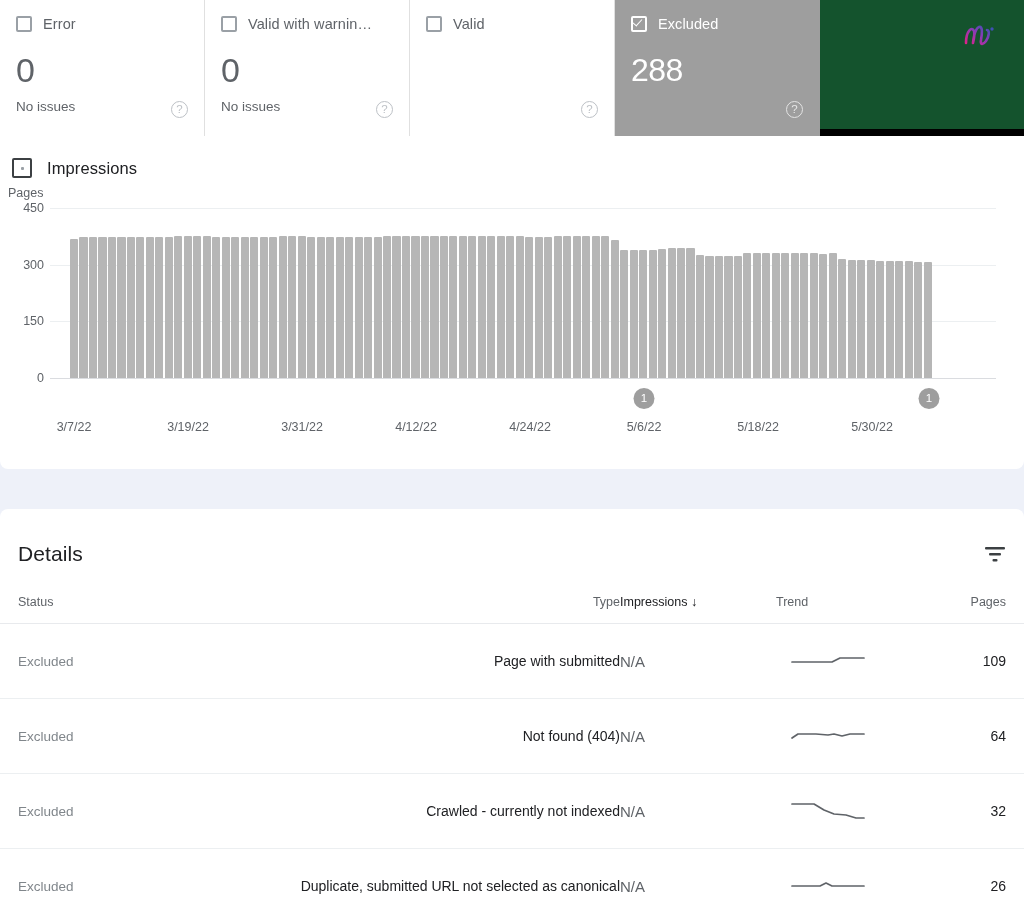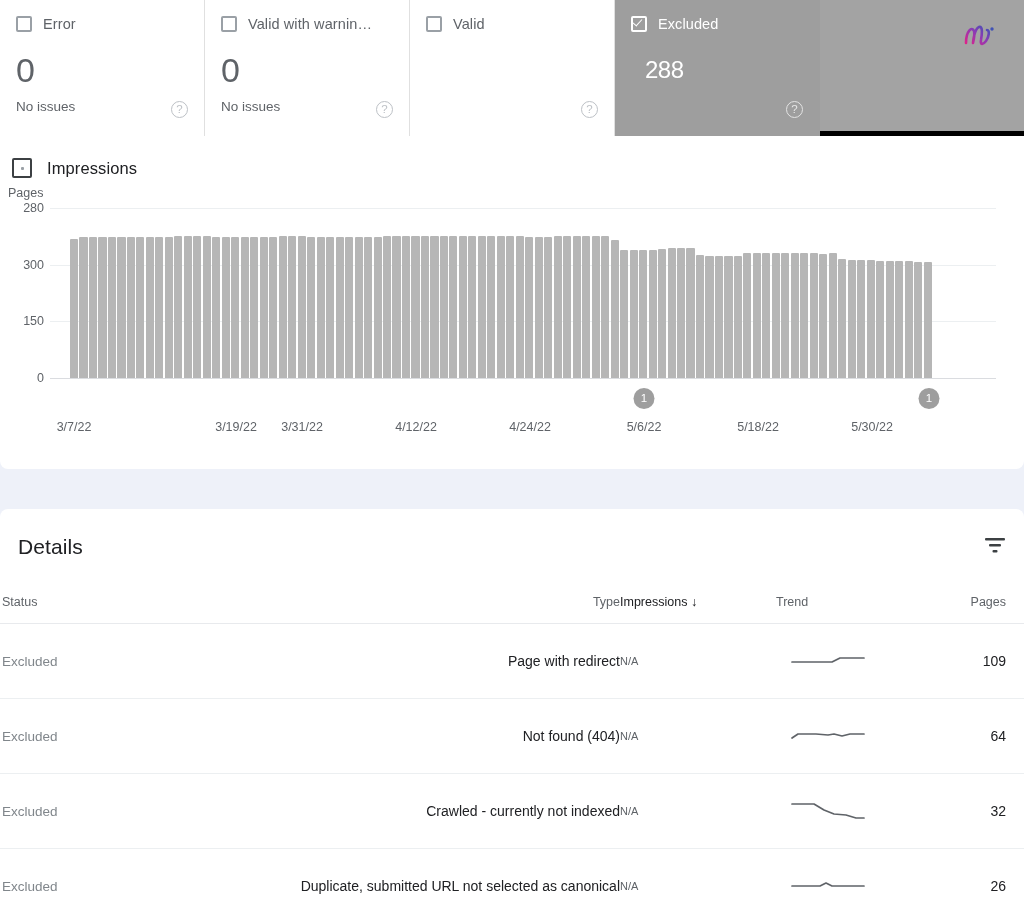--- a/index.html
+++ b/index.html
@@ -6,23 +6,23 @@
   html, body {
     width: 1024px; height: 915px;
     background: #eef1f9;
     font-family: "Liberation Sans", sans-serif;
     -webkit-font-smoothing: antialiased;
     overflow: hidden;
   }
   
   .cards {
     display: flex;
-    background: #a3a3a3;
+    background: #14532d;
     height: 136px;
-    border-bottom: 5px solid #000000;
+    border-bottom: 7px solid #000000;
     position: relative;
   }
   .card {
     width: 205px;
     height: 136px;
     position: relative;
     padding: 14px 16px 0 16px;
     border-right: 1px solid #e0e0e0;
     background: #ffffff;
   }
@@ -60,21 +60,21 @@
   }
   .card.selected .card-label { color: #ffffff; }
   .card-value {
     font-size: 34px;
     color: #5f6368;
     font-weight: 400;
     margin-top: 16px;
     line-height: 40px;
     letter-spacing: -.5px;
   }
-  .card.selected .card-value { color: #ffffff; font-size: 24px; margin-left: 14px; }
+  .card.selected .card-value { color: #ffffff; font-size: 32px; }
   .card-sub {
     font-size: 13.5px;
     color: #5f6368;
     margin-top: 9px;
   }
   .help {
     position: absolute;
     right: 16px; bottom: 18px;
     width: 17px; height: 17px;
     border: 1.3px solid #bdc1c6;
@@ -162,43 +162,43 @@
   
   .gap { height: 40px; background: #eef1f9; }
   .details {
     background: #ffffff;
     border-top-left-radius: 8px;
     border-top-right-radius: 8px;
     min-height: 400px;
     position: relative;
   }
   .details-head {
-    display: flex; align-items: flex-start;
+    display: flex; align-items: center;
     justify-content: space-between;
     padding: 26px 18px 0 18px;
     height: 64px;
   }
   .details-title { font-size: 21px; color: #202124; letter-spacing: .1px; }
   .filter-icon { width: 22px; height: 20px; cursor: pointer; }
   table { width: 100%; border-collapse: collapse; table-layout: fixed; }
   th {
     font-size: 12.5px; color: #5f6368; font-weight: 400;
     text-align: left; padding: 22px 0 14px 0;
     border-bottom: 1px solid #e8eaed;
   }
   th.active { color: #202124; font-weight: 500; }
   td {
     font-size: 14px; color: #202124;
     padding: 22px 0; height: 56px;
     border-bottom: 1px solid #eceff1;
     vertical-align: middle;
   }
   td.status { color: #80868b; font-size: 13.5px; }
-  td.validation { color: #5f6368; font-size: 11px; }
-  .c-status { width: 134px; padding-left: 2px; }
+  td.validation { color: #5f6368; font-size: 15px; }
+  .c-status { width: 134px; padding-left: 18px; }
   .c-type   { width: 486px; text-align: right; }
   .c-val    { width: 156px; }
   .c-trend  { width: 152px; }
   .c-pages  { width: 96px; text-align: right; padding-right: 18px; }
   th.c-pages { text-align: right; }
   .spark { display: block; }
 </style>
 </head>
 <body>
 
@@ -269,21 +269,21 @@
   <div class="plot-wrap">
     <div class="axis-title">Pages</div>
     <div id="chart-layers">
         <div class="baseline" style="top: 196px;"></div>
         <div class="ytick" style="top: 196px;">0</div>
         <div class="gridline" style="top: 139.333px;"></div>
         <div class="ytick" style="top: 139.333px;">150</div>
         <div class="gridline" style="top: 82.6667px;"></div>
         <div class="ytick" style="top: 82.6667px;">300</div>
         <div class="gridline" style="top: 26px;"></div>
-        <div class="ytick" style="top: 26px;">280</div>
+        <div class="ytick" style="top: 26px;">450</div>
         <div class="bars" style="bottom: 59px; height: 170px;">
           <div class="bar" title="3/7/22: 368" style="height: 139.022px; background: rgb(182, 182, 182);"></div>
           <div class="bar" title="3/8/22: 372" style="height: 140.533px; background: rgb(182, 182, 182);"></div>
           <div class="bar" title="3/9/22: 372" style="height: 140.533px; background: rgb(182, 182, 182);"></div>
           <div class="bar" title="3/10/22: 372" style="height: 140.533px; background: rgb(182, 182, 182);"></div>
           <div class="bar" title="3/11/22: 373" style="height: 140.911px; background: rgb(182, 182, 182);"></div>
           <div class="bar" title="3/12/22: 373" style="height: 140.911px; background: rgb(182, 182, 182);"></div>
           <div class="bar" title="3/13/22: 373" style="height: 140.911px; background: rgb(182, 182, 182);"></div>
           <div class="bar" title="3/14/22: 373" style="height: 140.911px; background: rgb(182, 182, 182);"></div>
           <div class="bar" title="3/15/22: 373" style="height: 140.911px; background: rgb(182, 182, 182);"></div>
@@ -364,21 +364,21 @@
           <div class="bar" title="5/29/22: 313" style="height: 118.244px; background: rgb(182, 182, 182);"></div>
           <div class="bar" title="5/30/22: 313" style="height: 118.244px; background: rgb(182, 182, 182);"></div>
           <div class="bar" title="5/31/22: 309" style="height: 116.733px; background: rgb(182, 182, 182);"></div>
           <div class="bar" title="6/1/22: 309" style="height: 116.733px; background: rgb(182, 182, 182);"></div>
           <div class="bar" title="6/2/22: 310" style="height: 117.111px; background: rgb(182, 182, 182);"></div>
           <div class="bar" title="6/3/22: 309" style="height: 116.733px; background: rgb(182, 182, 182);"></div>
           <div class="bar" title="6/4/22: 307" style="height: 115.978px; background: rgb(182, 182, 182);"></div>
           <div class="bar" title="6/5/22: 307" style="height: 115.978px; background: rgb(182, 182, 182);"></div>
         </div>
         <div class="xtick" style="left: 74.05px; top: 238px;">3/7/22</div>
-        <div class="xtick" style="left: 188.05px; top: 238px; margin-left: 48px;">3/19/22</div>
+        <div class="xtick" style="left: 188.05px; top: 238px;">3/19/22</div>
         <div class="xtick" style="left: 302.05px; top: 238px;">3/31/22</div>
         <div class="xtick" style="left: 416.05px; top: 238px;">4/12/22</div>
         <div class="xtick" style="left: 530.05px; top: 238px;">4/24/22</div>
         <div class="xtick" style="left: 644.05px; top: 238px;">5/6/22</div>
         <div class="xtick" style="left: 758.05px; top: 238px;">5/18/22</div>
         <div class="xtick" style="left: 872.05px; top: 238px;">5/30/22</div>
         <div class="ann" style="left: 644.05px; top: 206px;">1</div>
         <div class="ann" style="left: 929.05px; top: 206px;">1</div>
       </div>
   </div>
@@ -407,21 +407,21 @@
           <span>Impressions</span>
           <span>↓</span>
         </th>
         <th class="c-trend">Trend</th>
         <th class="c-pages">Pages</th>
       </tr>
     </thead>
     <tbody id="details-body">
         <tr>
           <td class="c-status status">Excluded</td>
-          <td class="c-type">Page with redirect</td>
+          <td class="c-type">Page with submitted</td>
           <td class="c-val validation">N/A</td>
           <td class="c-trend">
             <svg class="spark" width="104" height="30" viewBox="0 0 104 30">
               <polyline points="16,16 30,16 44,16 56,16 64,12 74,12 88,12" fill="none" stroke="#5f6368" stroke-width="1.7" stroke-linejoin="round" stroke-linecap="round"></polyline>
             </svg>
           </td>
           <td class="c-pages">109</td>
         </tr>
         <tr>
           <td class="c-status status">Excluded</td>

